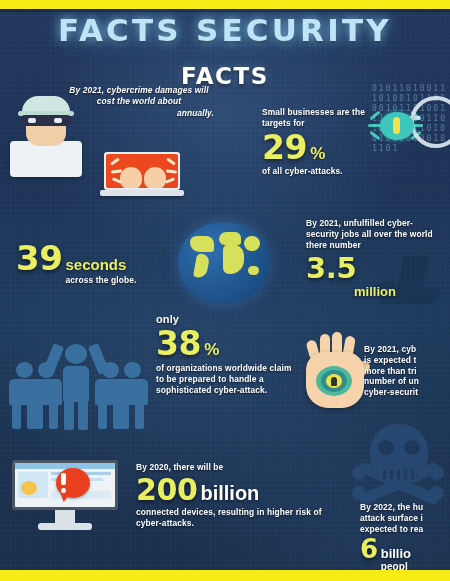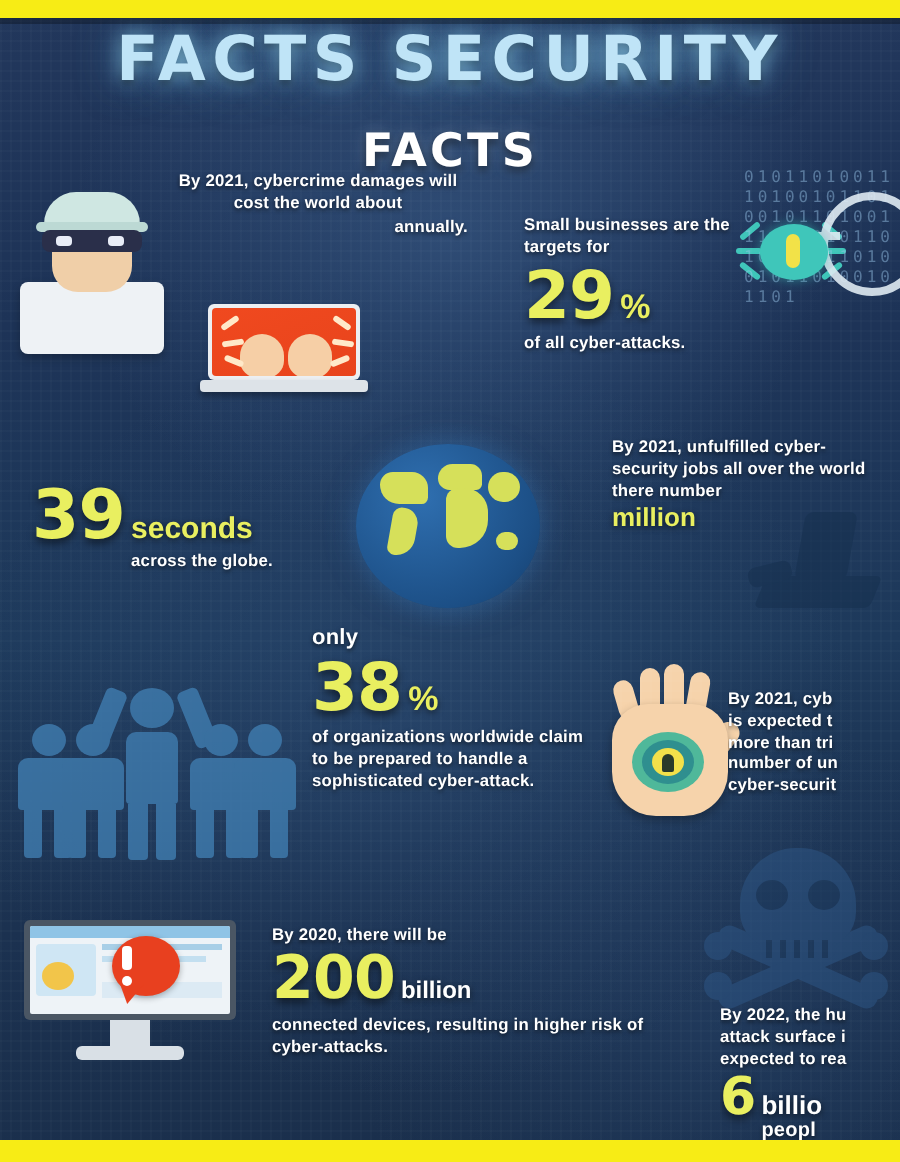--- a/index.html
+++ b/index.html
@@ -286,21 +286,21 @@
         <div class="mon-bar" style="left:36px;top:28px;width:60px;height:8px;background:#dceaf4;"></div>
       </div>
     </div>
     <div class="alert"></div>
     <div class="alert-bang"></div>
     <div class="alert-dot"></div>
     <div class="mon-stand"></div>
     <div class="mon-foot"></div>
   </div>
 
-  <div class="fact" style="left:84px;top:85px;width:150px;text-align:center;">
+  <div class="fact" style="left:64px;top:85px;width:150px;text-align:center;font-style:italic;">
     <div class="ftxt">By 2021, cybercrime damages will cost the world about</div>
     <div class="ftxt" style="text-align:right;margin-top:1px;">annually.</div>
   </div>
 
   <div class="fact" style="left:262px;top:107px;width:118px;">
     <div class="ftxt">Small businesses are the targets for</div>
     <div class="num-row" style="margin-top:2px;">
       <span class="bignum" style="font-size:33px;">29</span>
       <span class="bigunit y" style="font-size:17px;">%</span>
     </div>
@@ -312,21 +312,22 @@
       <span class="bignum" style="font-size:34px;">39</span>
       <span style="display:flex;flex-direction:column;">
         <span class="bigunit y" style="font-size:15px;line-height:1.05;">seconds</span>
         <span class="ftxt" style="margin-top:2px;">across the globe.</span>
       </span>
     </div>
   </div>
 
   <div class="fact" style="left:306px;top:218px;width:128px;">
     <div class="ftxt">By 2021, unfulfilled cyber-security jobs all over the world there number</div>
-    <div class="bigunit y" style="font-size:13px;margin-top:1px;">million</div>
+    <div class="bignum" style="margin-top:4px;font-size:29px;">3.5</div>
+    <div class="bigunit y" style="font-size:13px;margin-top:1px;margin-left:48px;">million</div>
   </div>
 
   <div class="fact" style="left:156px;top:312px;width:140px;">
     <div class="ftxt" style="font-size:11px;">only</div>
     <div class="num-row" style="margin-top:1px;">
       <span class="bignum" style="font-size:33px;">38</span>
       <span class="bigunit y" style="font-size:17px;">%</span>
     </div>
     <div class="ftxt" style="margin-top:3px;">of organizations worldwide claim to be prepared to handle a sophisticated cyber-attack.</div>
   </div>
@@ -336,21 +337,21 @@
     <div class="ftxt">is expected t</div>
     <div class="ftxt">more than tri</div>
     <div class="ftxt">number of un</div>
     <div class="ftxt">cyber-securit</div>
   </div>
 
   <div class="fact" style="left:136px;top:462px;width:196px;">
     <div class="ftxt">By 2020, there will be</div>
     <div class="num-row" style="margin-top:2px;">
       <span class="bignum" style="font-size:30px;">200</span>
-      <span class="bigunit" style="font-size:12px;">billion</span>
+      <span class="bigunit" style="font-size:20px;">billion</span>
     </div>
     <div class="ftxt" style="margin-top:2px;">connected devices, resulting in higher risk of cyber-attacks.</div>
   </div>
 
   <div class="fact" style="left:360px;top:502px;width:108px;overflow:hidden;">
     <div class="ftxt">By 2022, the hu</div>
     <div class="ftxt">attack surface i</div>
     <div class="ftxt">expected to rea</div>
     <div class="num-row" style="margin-top:2px;">
       <span class="bignum" style="font-size:26px;">6</span>

